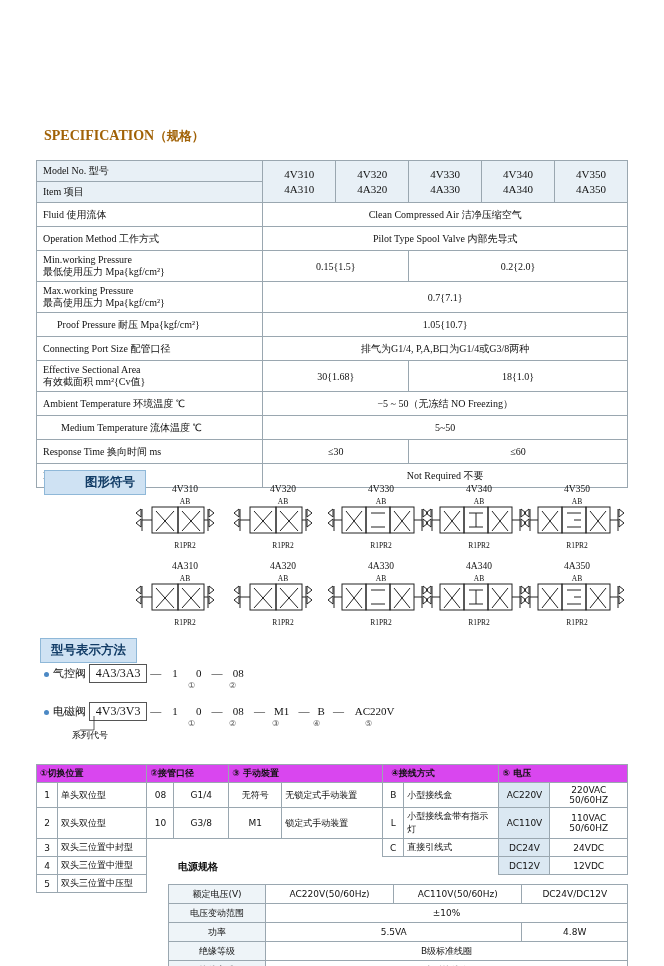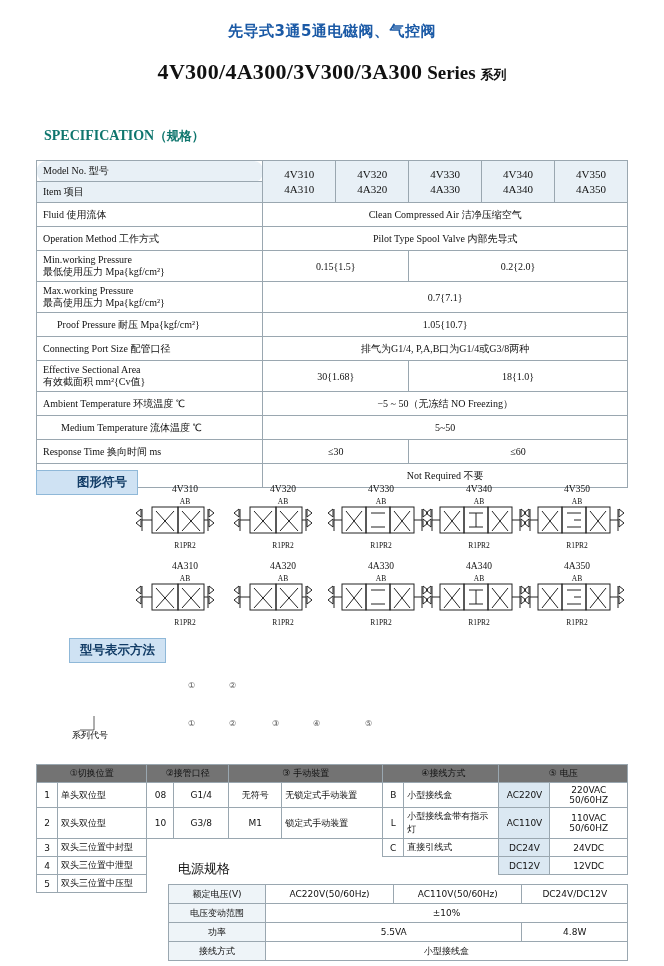--- a/index.html
+++ b/index.html
@@ -22,21 +22,21 @@
     text-align:center;margin-top:18px;color:#111;font-weight:bold;
     font-family:"Liberation Serif", serif;
   }
   .hdr-line2 .big{font-size:22px;letter-spacing:.3px;}
   .hdr-line2 .ser{font-size:19px;}
   .hdr-line2 .cn{font-size:13px;font-family:"DejaVu Sans", sans-serif;}
 
   
   .sec-title{
     position:absolute;font-weight:bold;font-size:14px;
-    font-family:"Liberation Serif", serif;color:#0f766e;
+    font-family:"Liberation Serif", serif;color:#a16207;
   }
   .sec-title .cn{font-family:"DejaVu Sans", sans-serif;font-size:12.5px;}
   .sec-box{
     position:absolute;background:#cfe2f3;border:1px solid #8fb8d8;
     font-family:"DejaVu Sans", sans-serif;font-size:12.5px;font-weight:bold;
     color:#123c66;padding:3px 10px;
   }
 
   
   table{border-collapse:collapse;}
@@ -68,57 +68,51 @@
     padding:1px 6px;font-size:12px;text-align:center;
   }
   .bullet{display:inline-block;width:5px;height:5px;border-radius:50%;
     background:#4b88c4;vertical-align:middle;margin-right:4px;}
 
   
   .opt{
     position:absolute;left:36px;top:764px;width:592px;font-size:9px;
   }
   .opt td{border:1px solid #9aa7b0;padding:2px 3px;font-family:"DejaVu Sans", sans-serif;}
-  .opt .head{background:#737373;text-align:center;font-weight:normal;}
+  .opt .head{background:#d946ef;text-align:left;font-weight:bold;}
   .opt .c{text-align:center;}
   .opt .blue{background:#dbe8f2;text-align:center;}
 
   
   .pwr{position:absolute;left:168px;top:884px;width:460px;font-size:9px;}
   .pwr td{border:1px solid #9aa7b0;padding:2.5px 3px;text-align:center;font-family:"DejaVu Sans", sans-serif;}
   .pwr .lab{background:#eef4f8;width:90px;}
   .pwr-title{
-    position:absolute;left:178px;top:860px;font-size:13px;font-weight:normal;
+    position:absolute;left:178px;top:860px;font-size:10px;font-weight:bold;
     font-family:"DejaVu Sans", sans-serif;color:#111;
   }
   .note{
     position:absolute;left:72px;top:751px;font-size:9px;
     font-family:"DejaVu Sans", sans-serif;color:#111;
   }
 </style>
 </head>
 <body>
 
 <div class="page">
 
-  <div class="hdr">
-    <div class="hdr-line1">先导式3通5通电磁阀、气控阀</div>
-    <div class="hdr-line2">
-      <span class="big">4V300/4A300/3V300/3A300</span><span class="ser"> Series </span><span class="cn">系列</span>
-    </div>
-  </div>
 
   <div class="sec-title" style="left:44px;top:128px;">
     <span>SPECIFICATION</span><span class="cn">（规格）</span>
   </div>
 
   <table class="spec">
     <tbody>
         <tr class="hdrrow">
-      <td class="lcell" style="width:200px;height:16px;border-radius:9px;">Model No. 型号</td>
+      <td class="lcell" style="width:200px;height:16px;">Model No. 型号</td>
       <td class="modelcell" rowspan="2" style="width:59px;">
         <div>4V310</div>
         <div>4A310</div>
       </td>
       <td class="modelcell" rowspan="2" style="width:59px;">
         <div>4V320</div>
         <div>4A320</div>
       </td>
       <td class="modelcell" rowspan="2" style="width:59px;">
         <div>4V330</div>
@@ -189,21 +183,21 @@
       <td class="ccell" colspan="2">≤30</td>
       <td class="ccell" colspan="3">≤60</td>
     </tr>
     <tr>
       <td class="lcell" style="height:19px;">Lubrication 润滑</td>
       <td class="ccell" colspan="5">Not Required  不要</td>
     </tr>
   </tbody>
     </table>
 
-  <div class="sec-box" style="left:36px;top:470px;padding-left:40px;">图形符号</div>
+  <div class="sec-box" style="left:44px;top:470px;padding-left:40px;">图形符号</div>
 
   <div class="symlabel" style="left:140px;top:484px;width:90px;">4V310</div>
   <div class="symlabel" style="left:238px;top:484px;width:90px;">4V320</div>
   <div class="symlabel" style="left:336px;top:484px;width:90px;">4V330</div>
   <div class="symlabel" style="left:434px;top:484px;width:90px;">4V340</div>
   <div class="symlabel" style="left:532px;top:484px;width:90px;">4V350</div>
 
   <div class="symcap" style="left:140px;top:497px;width:90px;text-align:center;">AB</div>
   <div class="symcap" style="left:238px;top:497px;width:90px;text-align:center;">AB</div>
   <div class="symcap" style="left:336px;top:497px;width:90px;text-align:center;">AB</div>
@@ -298,25 +292,49 @@
       <path d="M494 8 l-5 -4 v8 z M494 18 l-5 -4 v8 z M488 4 v22 M488 15 h-8"></path>
     </g>
   </svg>
 
   <div class="symcap" style="left:140px;top:618px;width:90px;text-align:center;">R1PR2</div>
   <div class="symcap" style="left:238px;top:618px;width:90px;text-align:center;">R1PR2</div>
   <div class="symcap" style="left:336px;top:618px;width:90px;text-align:center;">R1PR2</div>
   <div class="symcap" style="left:434px;top:618px;width:90px;text-align:center;">R1PR2</div>
   <div class="symcap" style="left:532px;top:618px;width:90px;text-align:center;">R1PR2</div>
 
-  <div class="sec-box" style="left:40px;top:638px;margin-left:29px;">型号表示方法</div>
-
+  <div class="sec-box" style="left:40px;top:638px;">型号表示方法</div>
+
+  <div class="mc" style="left:44px;top:664px;">
+    <span class="bullet"></span><span class="mc-cn">气控阀</span>
+    <span class="codebox">4A3/3A3</span>
+    <span>—</span>
+    <span style="display:inline-block;width:22px;text-align:center;">1</span>
+    <span style="display:inline-block;width:20px;text-align:center;">0</span>
+    <span>—</span>
+    <span style="display:inline-block;width:26px;text-align:center;">08</span>
+  </div>
   <div class="mc" style="left:188px;top:681px;font-size:8px;color:#555;">①</div>
   <div class="mc" style="left:229px;top:681px;font-size:8px;color:#555;">②</div>
 
+  <div class="mc" style="left:44px;top:702px;">
+    <span class="bullet"></span><span class="mc-cn">电磁阀</span>
+    <span class="codebox">4V3/3V3</span>
+    <span>—</span>
+    <span style="display:inline-block;width:22px;text-align:center;">1</span>
+    <span style="display:inline-block;width:20px;text-align:center;">0</span>
+    <span>—</span>
+    <span style="display:inline-block;width:26px;text-align:center;">08</span>
+    <span>—</span>
+    <span style="display:inline-block;width:28px;text-align:center;">M1</span>
+    <span>—</span>
+    <span style="display:inline-block;width:18px;text-align:center;">B</span>
+    <span>—</span>
+    <span style="display:inline-block;width:56px;text-align:center;">AC220V</span>
+  </div>
   <div class="mc" style="left:188px;top:719px;font-size:8px;color:#555;">①</div>
   <div class="mc" style="left:229px;top:719px;font-size:8px;color:#555;">②</div>
   <div class="mc" style="left:272px;top:719px;font-size:8px;color:#555;">③</div>
   <div class="mc" style="left:313px;top:719px;font-size:8px;color:#555;">④</div>
   <div class="mc" style="left:365px;top:719px;font-size:8px;color:#555;">⑤</div>
 
   <svg style="position:absolute;left:78px;top:716px;" width="40" height="20">
     <path d="M16 0 L16 14 L2 14" stroke="#333" stroke-width="0.8" fill="none"></path>
   </svg>
   <div class="mc mc-cn" style="left:72px;top:729px;font-size:9px;">系列代号</div>
@@ -406,19 +424,23 @@
     <tr>
       <td class="lab">电压变动范围</td>
       <td colspan="3">±10%</td>
     </tr>
     <tr>
       <td class="lab">功率</td>
       <td colspan="2">5.5VA</td>
       <td>4.8W</td>
     </tr>
     <tr>
+      <td class="lab">绝缘等级</td>
+      <td colspan="3">B级标准线圈</td>
+    </tr>
+    <tr>
       <td class="lab">接线方式</td>
       <td colspan="3">小型接线盒</td>
     </tr>
   </tbody>
     </table>
 
 </div>
 
 </body></html>

